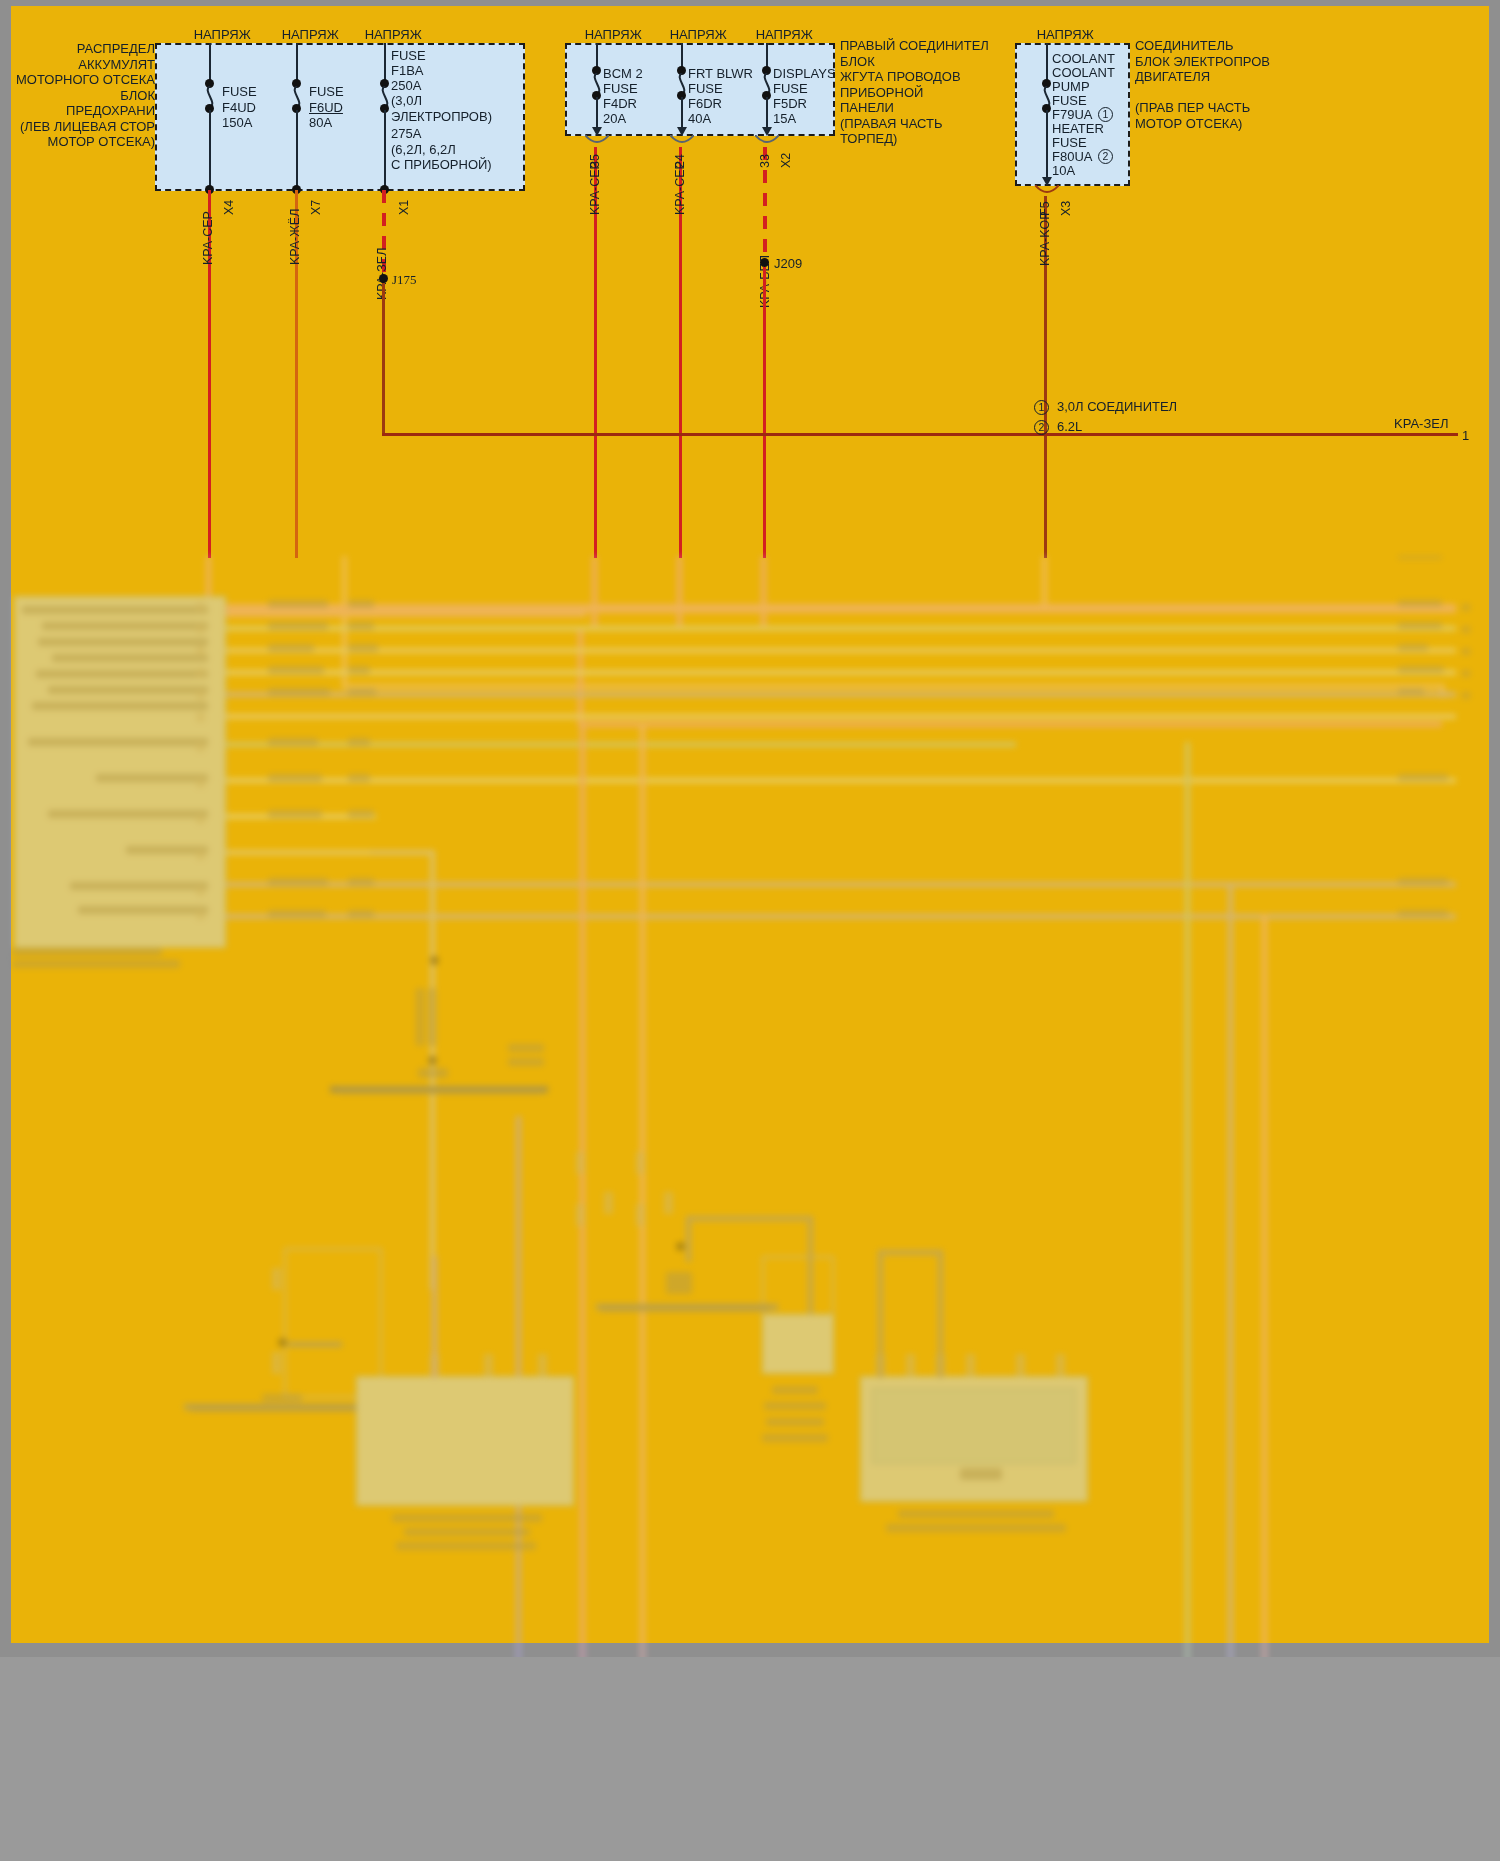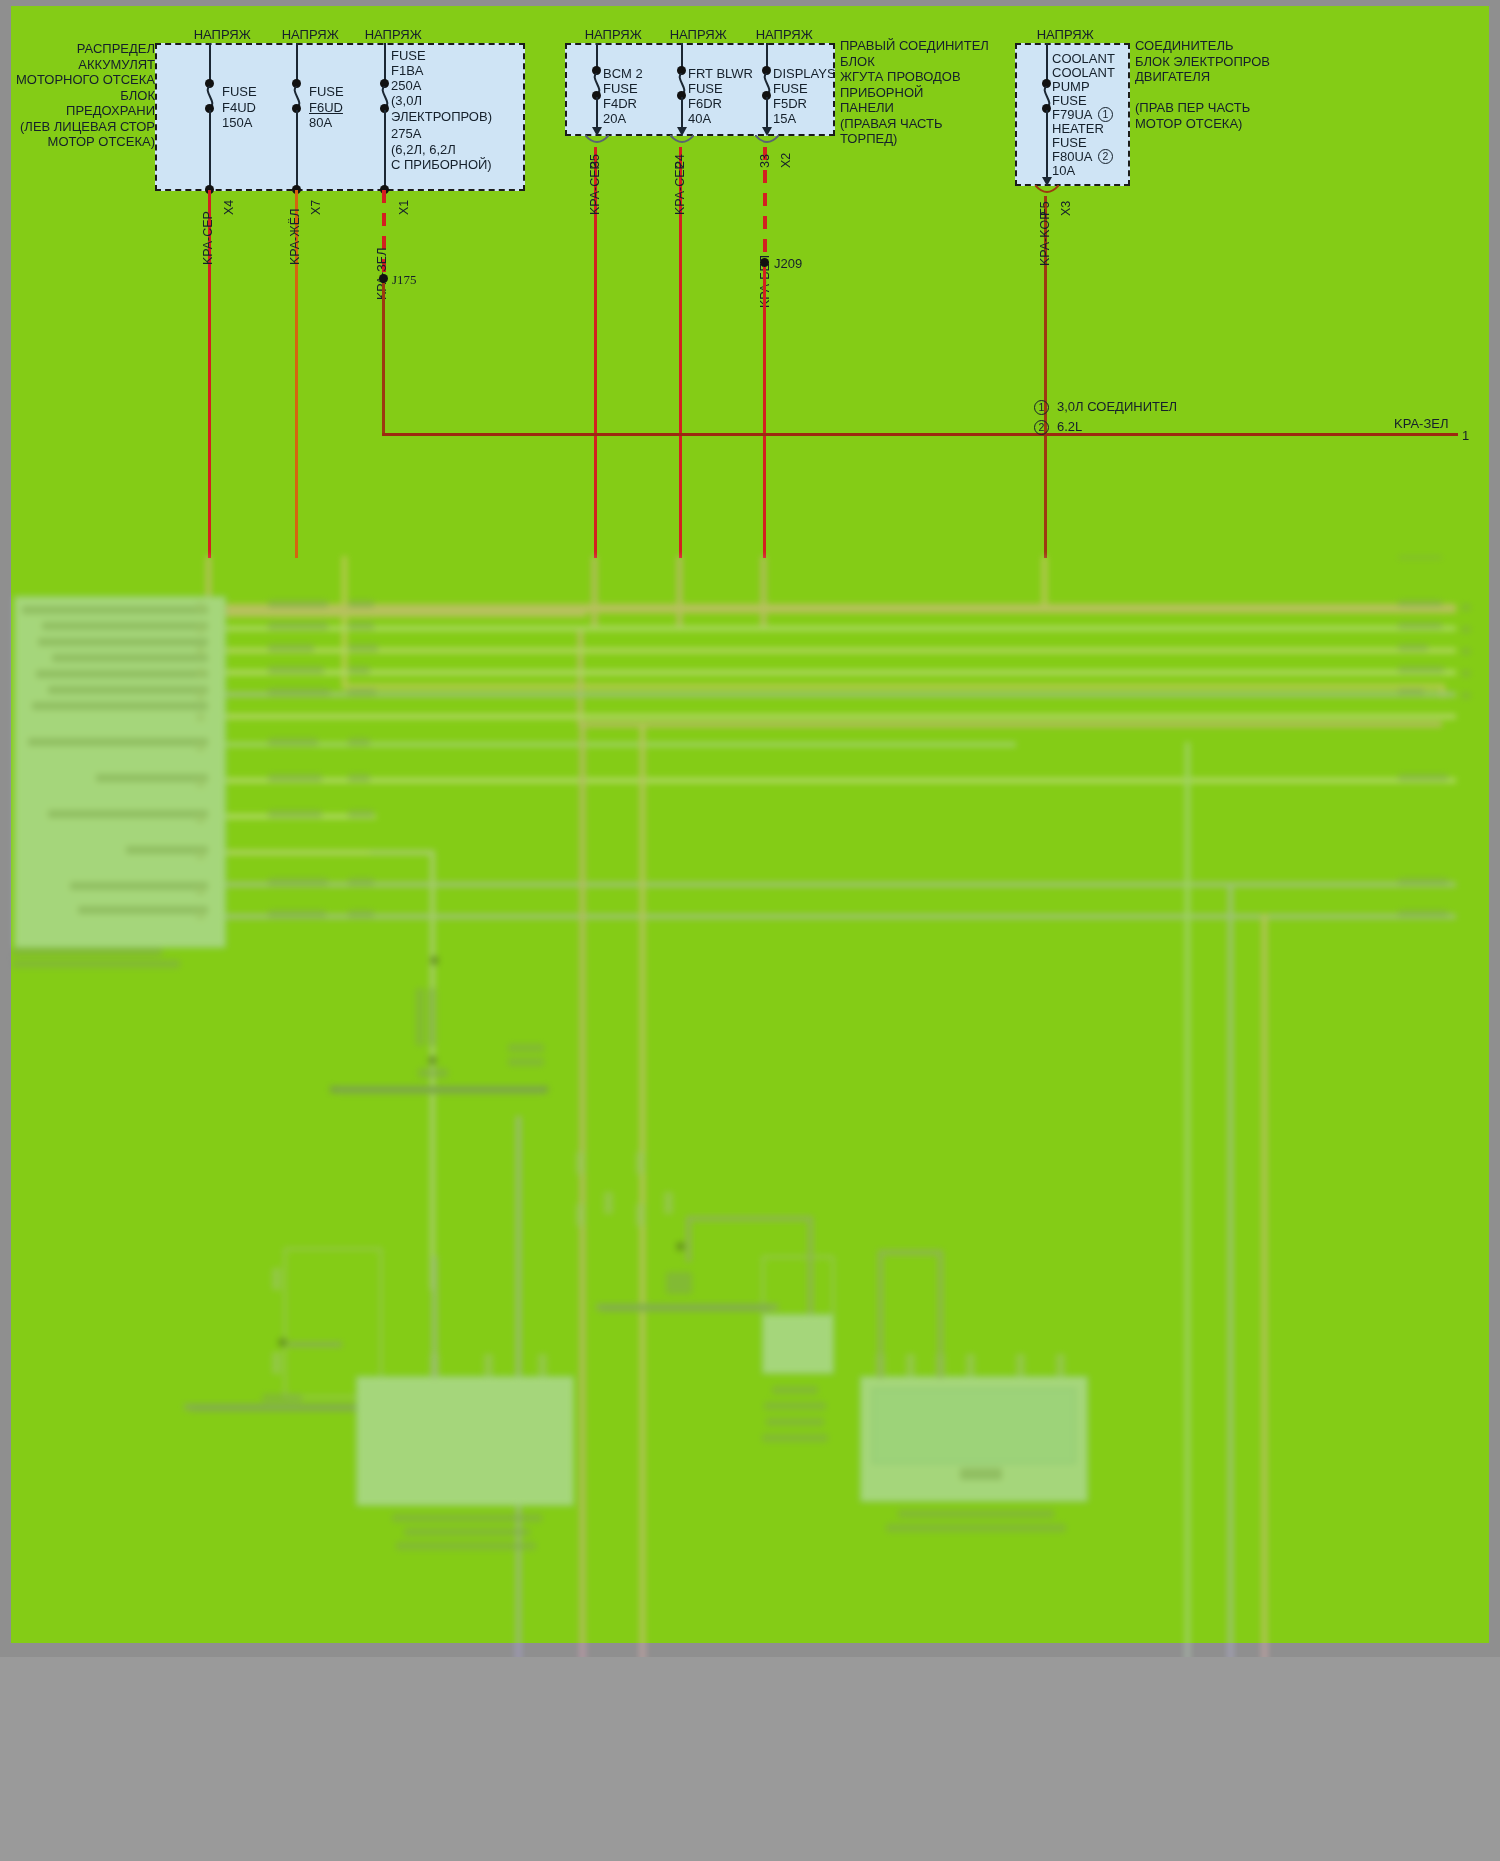--- a/index.html
+++ b/index.html
@@ -5,21 +5,21 @@
   * { box-sizing: border-box; }
   html, body {
     margin: 0; padding: 0;
     background: #9a9a9a;
     font-family: "Liberation Sans", sans-serif;
   }
   #page {
     position: relative;
     width: 1500px;
     height: 1657px;
-    background: #84cc16;
+    background: #eab308;
     overflow: hidden;
   }
   
   #frame-left  { position:absolute; left:0;  top:0; width:11px; height:1861px; background:#8f8f8f; }
   #frame-right { position:absolute; right:0; top:0; width:11px; height:1861px; background:#8f8f8f; }
   #frame-top   { position:absolute; left:0;  top:0; width:1500px; height:6px;  background:#8f8f8f; }
   #frame-bot   { position:absolute; left:0;  bottom:0; width:1500px; height:14px; background:#8f8f8f; }
 
   
   .fuse-box {

